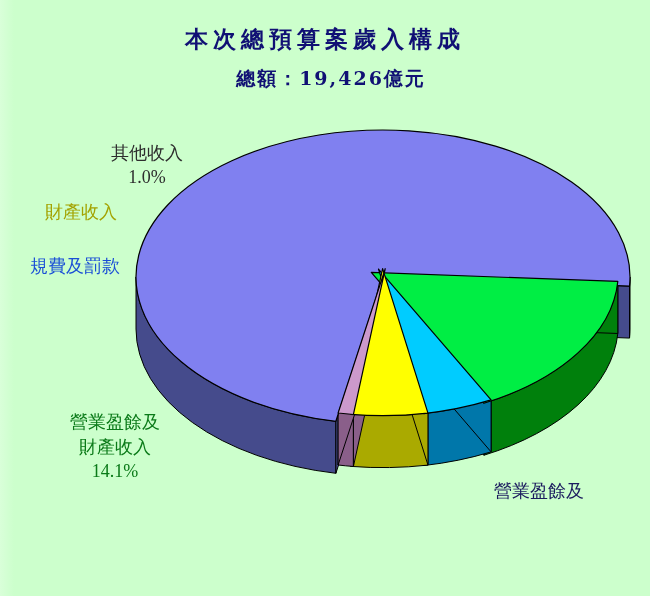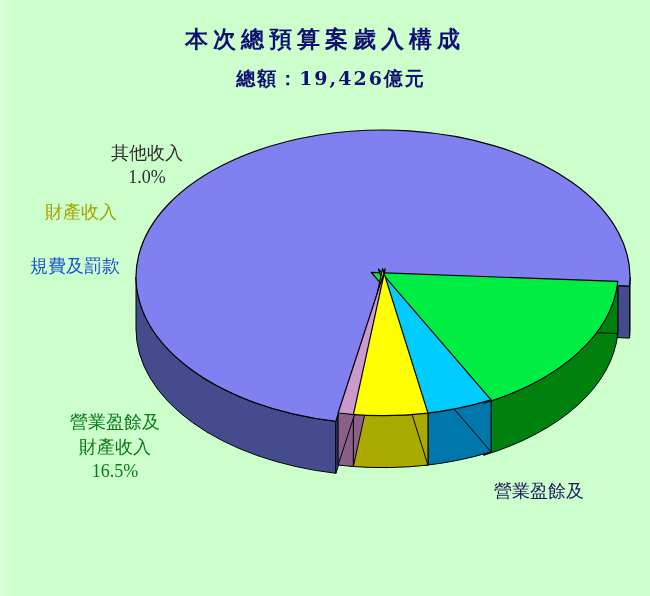--- a/index.html
+++ b/index.html
@@ -124,20 +124,20 @@
     <span class="lbl-name">財產收入</span>
   </div>
 
   <div class="slice-label" id="label-fees">
     <span class="lbl-name">規費及罰款</span>
   </div>
 
   <div class="slice-label" id="label-business">
     <span class="lbl-name">營業盈餘及</span>
     <span class="lbl-name">財產收入</span>
-    <span class="lbl-pct">16.5%</span>
+    <span class="lbl-pct">14.1%</span>
   </div>
 
   <div class="slice-label" id="label-tax">
     <span class="lbl-name">營業盈餘及</span>
   </div>
 
 </div>
 
 </body></html>

